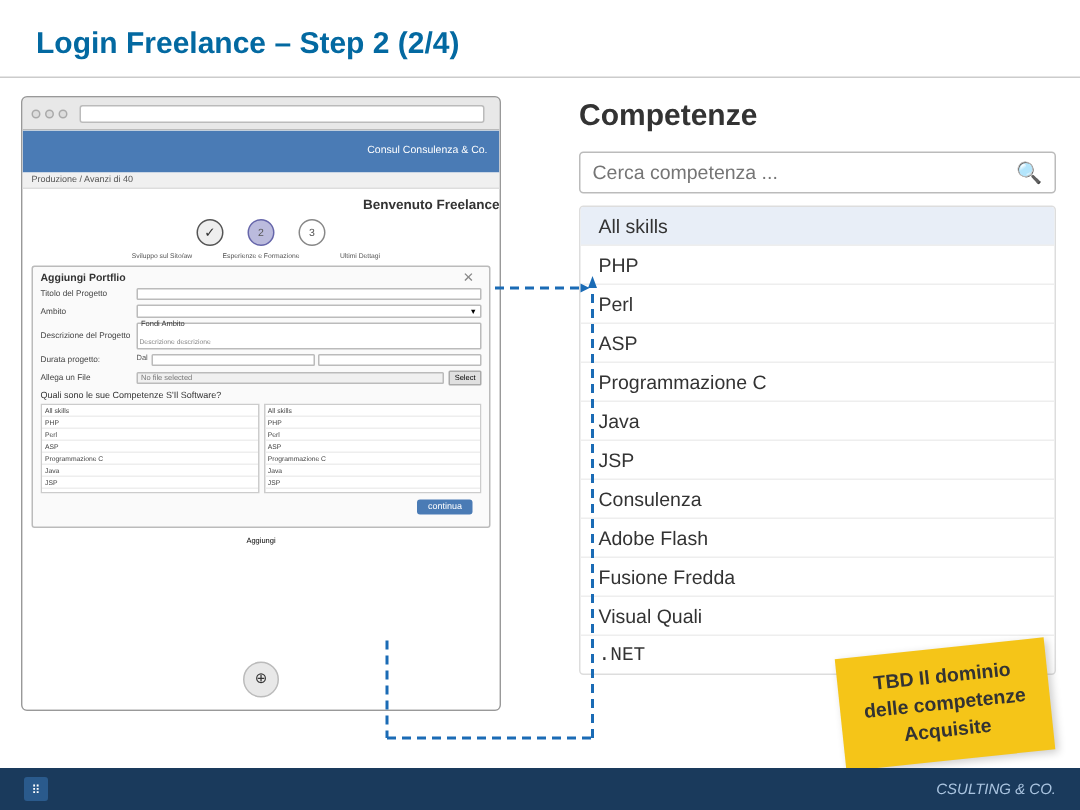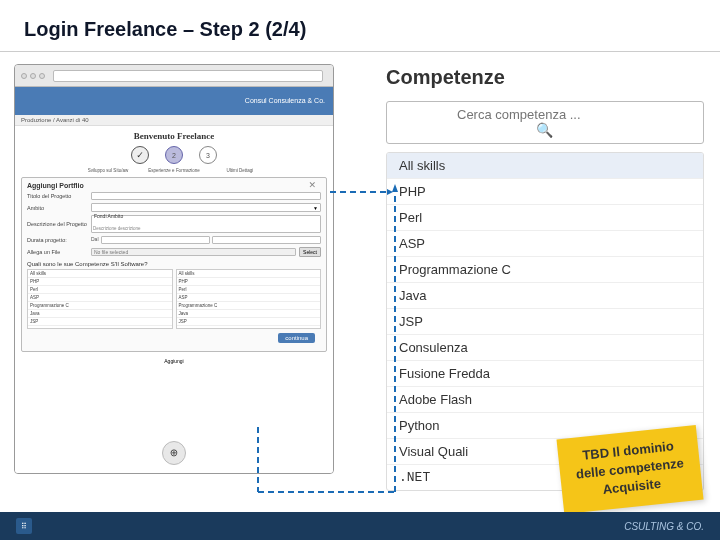--- a/index.html
+++ b/index.html
@@ -13,21 +13,21 @@
     }
 
     
     .page-header {
       padding: 18px 24px 10px 24px;
       border-bottom: 1px solid #ccc;
     }
     .page-title {
       font-size: 20px;
       font-weight: bold;
-      color: #0f172a;
+      color: #0369a1;
     }
 
     
     .main-content {
       display: flex;
       width: 100%;
       height: calc(540px - 55px);
       position: relative;
     }
 
@@ -102,26 +102,25 @@
     .mockup-breadcrumb {
       background: #f0f0f0;
       border-bottom: 1px solid #ddd;
       padding: 2px 6px;
       font-size: 6px;
       color: #555;
     }
 
     
     .mockup-step-title {
-      text-align: center;
+      text-align: right;
       font-size: 9px;
       font-weight: bold;
       color: #333;
       padding: 5px 0 3px 0;
-      font-family: Liberation Serif, serif;
     }
 
     
     .mockup-steps {
       display: flex;
       justify-content: center;
       align-items: center;
       gap: 16px;
       padding: 2px 0 4px 0;
     }
@@ -301,27 +300,26 @@
 
     .competenze-title {
       font-size: 20px;
       font-weight: bold;
       color: #333;
       margin-bottom: 12px;
     }
 
     .search-box {
       display: flex;
-      align-items: center;
+      align-items: flex-start;
       border: 1px solid #bbb;
       border-radius: 3px;
       padding: 5px 8px;
       margin-bottom: 8px;
       background: #fff;
-      flex-direction: column;
     }
     .search-input {
       flex: 1;
       border: none;
       outline: none;
       font-size: 13px;
       color: #aaa;
       background: transparent;
     }
     .search-icon-wrap {
@@ -533,23 +531,22 @@
 
     <div class="skills-list">
       <div class="skill-item highlighted">All skills</div>
       <div class="skill-item">PHP</div>
       <div class="skill-item">Perl</div>
       <div class="skill-item">ASP</div>
       <div class="skill-item">Programmazione C</div>
       <div class="skill-item">Java</div>
       <div class="skill-item">JSP</div>
       <div class="skill-item">Consulenza</div>
+      <div class="skill-item">Adobe Flash</div>
       <div class="skill-item">Fusione Fredda</div>
-      <div class="skill-item">Adobe Flash</div>
-      <div class="skill-item">Python</div>
       <div class="skill-item">Visual Quali</div>
       <div class="skill-item">.NET</div>
     </div>
 
     <div class="tbd-sticker">
       <span>TBD Il dominio</span><br>
       <span>delle competenze</span><br>
       <span>Acquisite</span>
     </div>
   </div>

